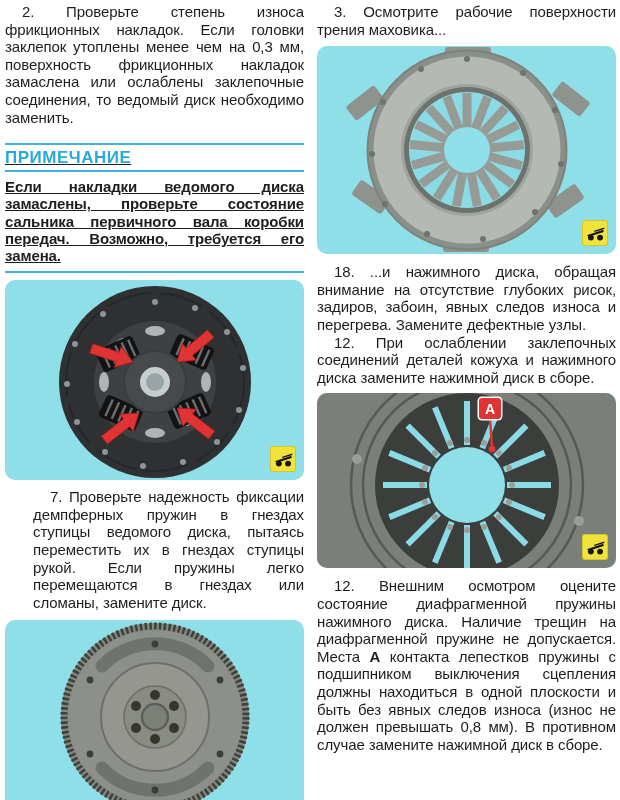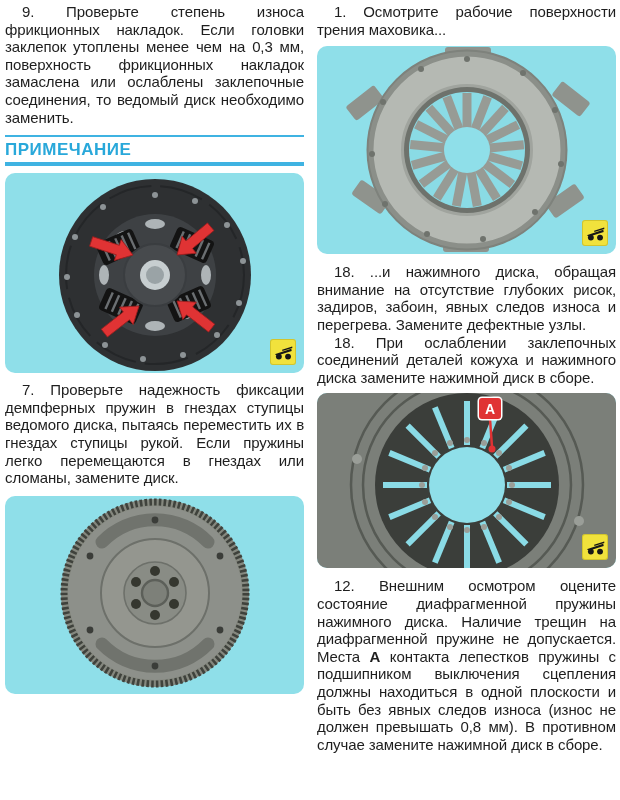--- a/index.html
+++ b/index.html
@@ -30,39 +30,40 @@
     position:absolute;right:8px;bottom:8px;width:26px;height:26px;
     background:#f1e23c;border-radius:3px;display:flex;align-items:center;
     justify-content:center;box-shadow:0 0 0 1px rgba(120,110,0,0.25) inset;
   }
   .corner-icon svg{width:22px;height:22px;}
   .marker-badge{
     position:absolute;left:162px;top:5px;width:22px;height:21px;
     background:#e03334;color:#ffffff;font-weight:bold;font-size:14px;
     display:flex;align-items:center;justify-content:center;
     border-radius:3px;box-shadow:0 0 0 1.5px #ffffff;
-  } .mt8{margin-top:8px;} .mt9{margin-top:9px;}
+  } .mt8{margin-top:8px;margin-left:28px;} .mt9{margin-top:9px;}
   .photo-l1{margin-top:7px;height:200px;}
   .photo-l2{margin-top:9px;height:198px;}
   .photo-r1{margin-top:8px;height:208px;}
   .photo-r2{margin-top:7px;height:175px;}
 </style>
 </head>
 <body>
 
 <div class="page">
 
   <div class="col">
 
-    <p class="para">9. Проверьте степень износа фрикционных накладок. Если головки заклепок утоплены менее чем на 0,3 мм, поверхность фрикционных накладок замаслена или ослаблены заклепочные соединения, то ведомый диск необходимо заменить.</p>
-
-    <div style="margin-top:9px;">
+    <p class="para">2. Проверьте степень износа фрикционных накладок. Если головки заклепок утоплены менее чем на 0,3 мм, поверхность фрикционных накладок замаслена или ослаблены заклепочные соединения, то ведомый диск необходимо заменить.</p>
+
+    <div style="margin-top:17px;text-decoration:underline;">
       <div class="cyan-rule"></div>
       <div class="note-heading">ПРИМЕЧАНИЕ</div>
       <div class="cyan-rule"></div>
+      <div class="note-body">Если накладки ведомого диска замаслены, проверьте состояние сальника первичного вала коробки передач. Возможно, требуется его замена.</div>
       <div class="cyan-rule"></div>
     </div>
 
     <div class="photo photo-l1">
       <svg width="299" height="200" viewBox="0 0 299 200">
         <g>
           <circle cx="150" cy="102" r="96" fill="#2e3032"></circle>
           <circle cx="150" cy="102" r="89" fill="none" stroke="#242628" stroke-width="2" stroke-dasharray="44 9"></circle>
           <g fill="#8d9396">
             <circle cx="150" cy="22" r="3"></circle>
@@ -186,21 +187,21 @@
           </g>
           <circle cx="150" cy="97" r="13" fill="#7d8079" stroke="#5c5f59" stroke-width="2.4"></circle>
         </g>
       </svg>
 
     </div>
   </div>
 
   <div class="col">
 
-    <p class="para">1. Осмотрите рабочие поверхности трения маховика...</p>
+    <p class="para">3. Осмотрите рабочие поверхности трения маховика...</p>
 
     <div class="photo photo-r1">
       <svg width="299" height="208" viewBox="0 0 299 208">
         <g>
           <g fill="#8f938d">
             <rect x="128" y="1" width="46" height="18" rx="3"></rect>
             <rect x="30" y="48" width="36" height="18" rx="3" transform="rotate(-38 48 57)"></rect>
             <rect x="236" y="44" width="36" height="18" rx="3" transform="rotate(38 254 53)"></rect>
             <rect x="36" y="142" width="36" height="18" rx="3" transform="rotate(35 54 151)"></rect>
             <rect x="230" y="146" width="36" height="18" rx="3" transform="rotate(-35 248 155)"></rect>
@@ -253,21 +254,21 @@
               <circle cx="7.5" cy="17" r="3.2"></circle>
               <circle cx="17.5" cy="17" r="3.2"></circle>
               <path d="M3,14.5 L21,8.5 L21.5,11 L6,15.8 Z"></path>
               <path d="M11,9.5 L22,6 L22.2,7.6 L11.4,11 Z"></path>
             </g>
           </svg>
       </div>
     </div>
 
     <p class="para mt9">18. ...и нажимного диска, обращая внимание на отсутствие глубоких рисок, задиров, забоин, явных следов износа и перегрева. Замените дефектные узлы.</p>
-    <p class="para">18. При ослаблении заклепочных соединений деталей кожуха и нажимного диска замените нажимной диск в сборе.</p>
+    <p class="para">12. При ослаблении заклепочных соединений деталей кожуха и нажимного диска замените нажимной диск в сборе.</p>
 
     <div class="photo photo-r2">
       <svg width="299" height="175" viewBox="0 0 299 175">
         <rect x="0" y="0" width="299" height="175" fill="#7b7f79"></rect>
         <g fill="none" stroke="#565a54" stroke-width="2.5">
           <circle cx="150" cy="92" r="104"></circle>
           <circle cx="150" cy="92" r="116"></circle>
         </g>
         <circle cx="150" cy="92" r="92" fill="#3b3e3a"></circle>
         <g stroke="#8adbe6" stroke-width="6">

